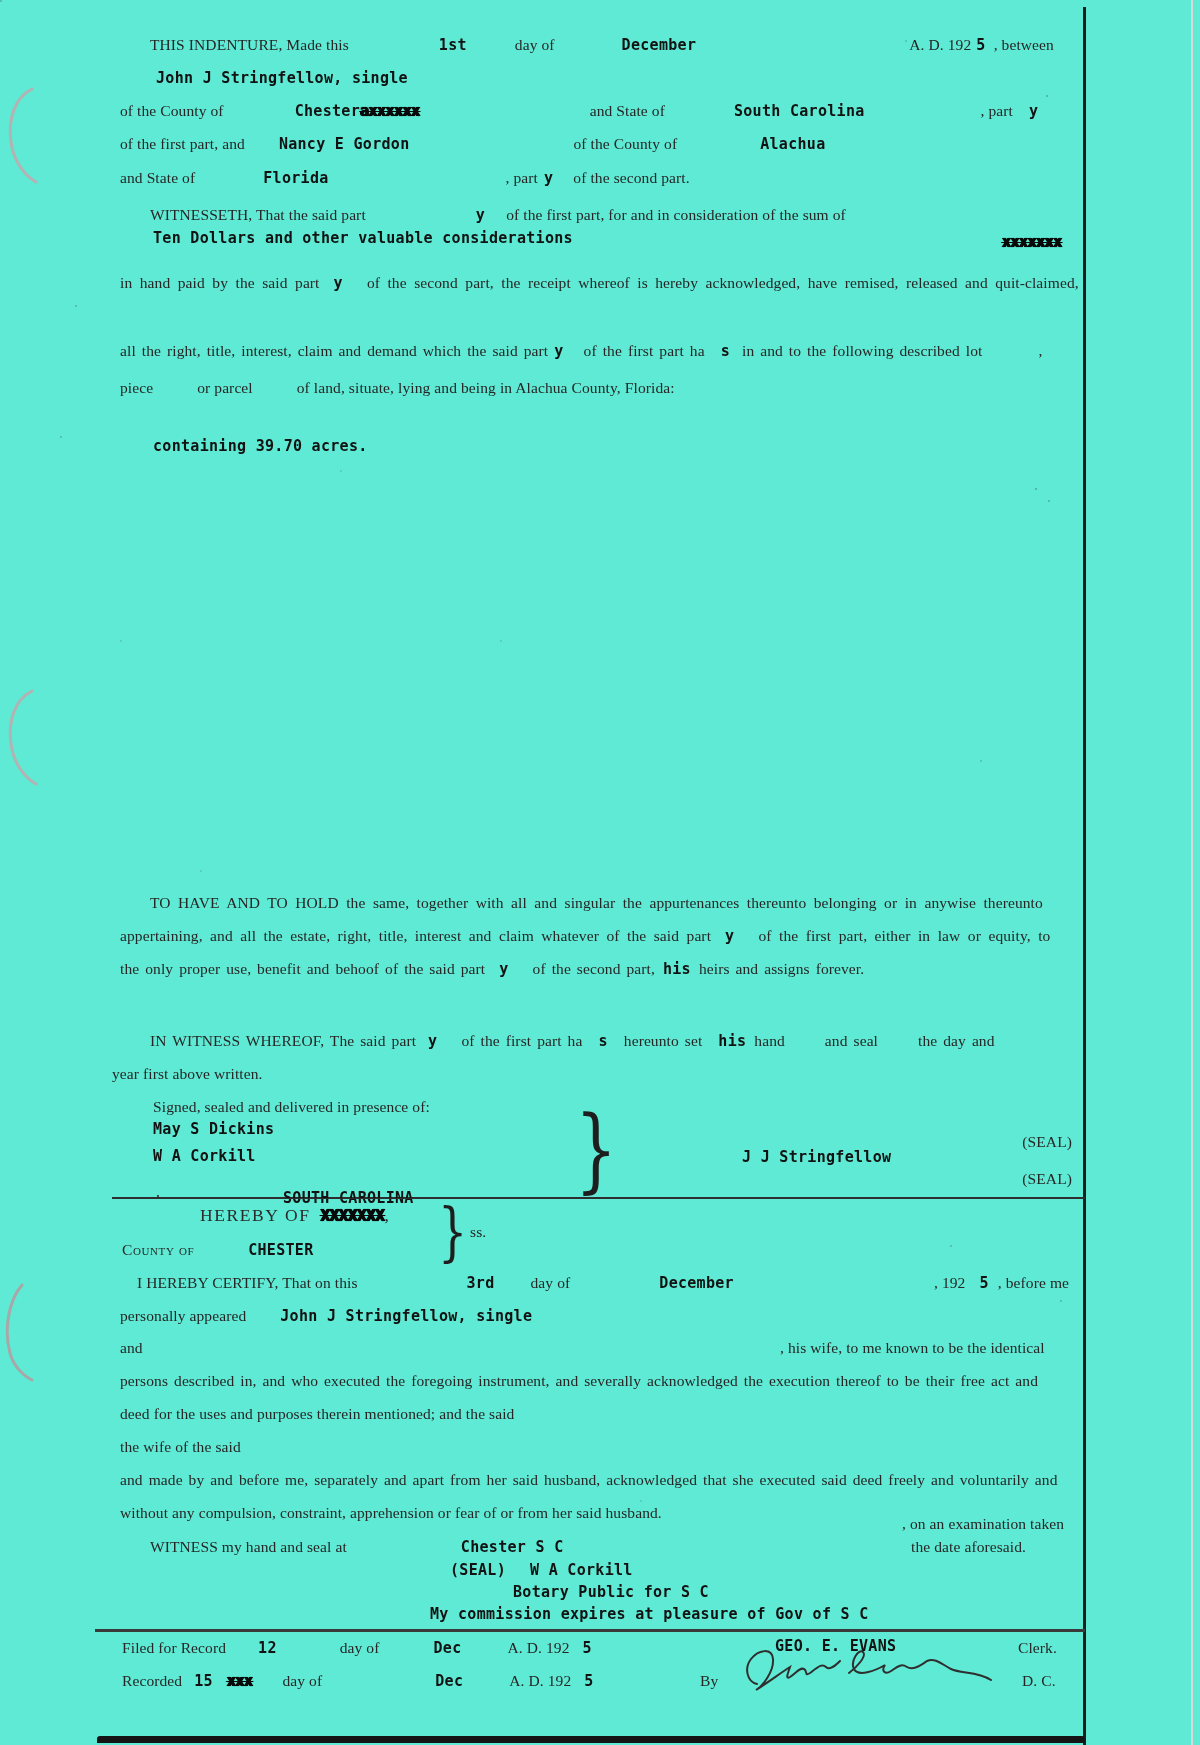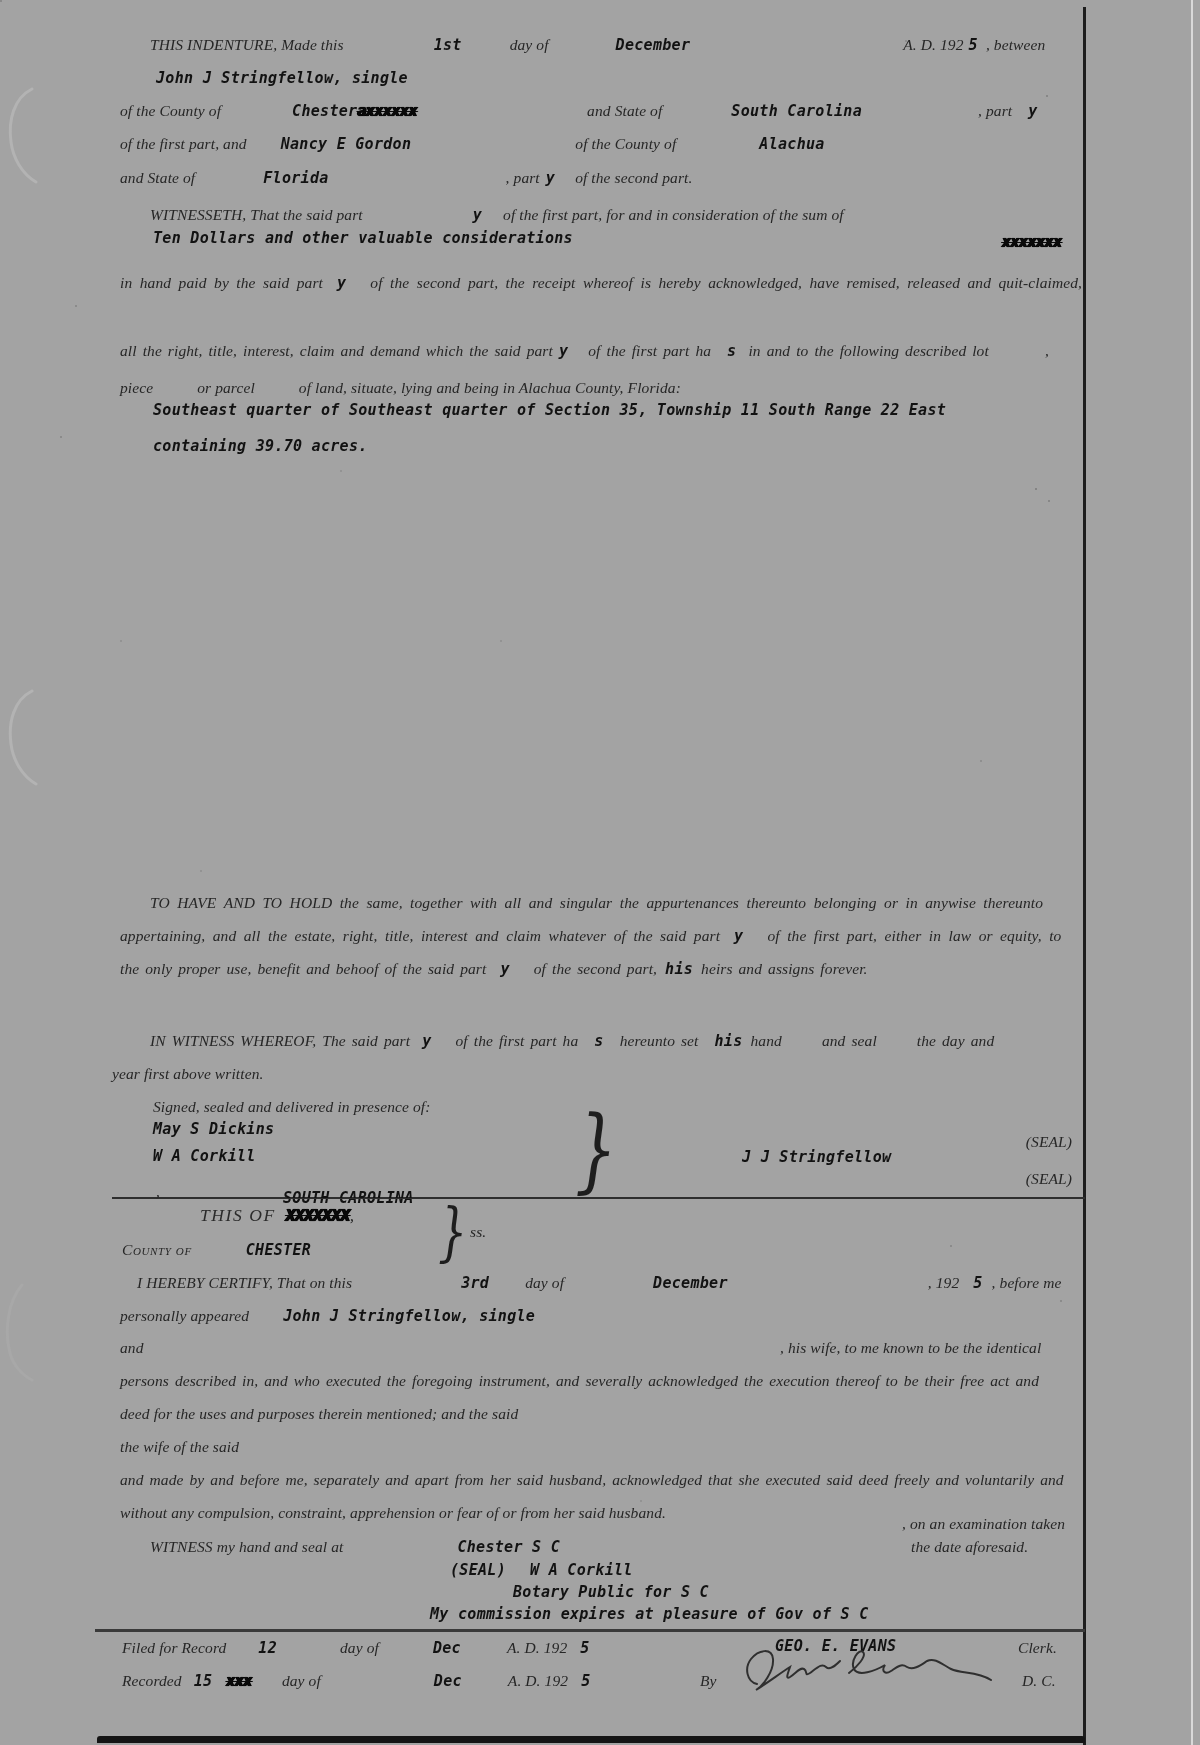--- a/index.html
+++ b/index.html
@@ -1,20 +1,20 @@
 <!DOCTYPE html>
 <html><head>
 <meta charset="utf-8">
 <style>
   html,body{margin:0;padding:0;}
   body{
     width:1200px;height:1745px;position:relative;background:#fdfdfd;
     font-family:"Liberation Serif","DejaVu Serif",serif;color:#1f1f1f;overflow:hidden;
   }
-  .page{position:absolute;inset:0;background:#a3a3a3;font-style:italic;}
+  .page{position:absolute;inset:0;background:#5eead4;}
   .line{position:absolute;white-space:nowrap;font-size:15.5px;line-height:20px;letter-spacing:.1px;}
   .f{font-family:"Liberation Serif","DejaVu Serif",serif;color:#262626;}
   .t{font-family:"DejaVu Sans Mono",monospace;font-weight:700;font-size:15px;color:#121212;letter-spacing:.3px;}
   .xout{
     font-family:"DejaVu Sans Mono",monospace;font-weight:700;font-size:15px;color:#0a0a0a;
     text-decoration:line-through;letter-spacing:-.5px;
     text-shadow:0 0 1px #000,.8px 0 #000,-.8px 0 #000;
   }
   .gap{display:inline-block;height:1px;vertical-align:baseline;}
   .ws2{word-spacing:2px;}
@@ -96,23 +96,20 @@
 
 
   <div class="line ws2" style="left:120px;top:341px;">
     <span class="f">all the right, title, interest, claim and demand which the said part</span><i class="gap" style="width:6px"></i><span class="t">y</span><i class="gap" style="width:20px"></i><span class="f">of the first part ha</span><i class="gap" style="width:16px"></i><span class="t">s</span><i class="gap" style="width:12px"></i><span class="f">in and to the following described lot</span><i class="gap" style="width:56px"></i><span class="f">,</span>
   </div>
 
   <div class="line" style="left:120px;top:378px;">
     <span class="f">piece</span><i class="gap" style="width:44px"></i><span class="f">or parcel</span><i class="gap" style="width:44px"></i><span class="f">of land, situate, lying and being in Alachua County, Florida:</span>
   </div>
 
-  <div class="line" style="left:153px;top:400px;">
-    <span class="t">Southeast quarter of Southeast quarter of Section 35, Township 11 South Range 22 East</span>
-  </div>
   <div class="line" style="left:153px;top:436px;">
     <span class="t">containing 39.70 acres.</span>
   </div>
 
   <div class="line ws3" style="left:150px;top:893px;">
     <span class="f">TO HAVE AND TO HOLD the same, together with all and singular the appurtenances thereunto belonging or in anywise thereunto</span>
   </div>
   <div class="line ws3" style="left:120px;top:926px;">
     <span class="f">appertaining, and all the estate, right, title, interest and claim whatever of the said part</span><i class="gap" style="width:14px"></i><span class="t">y</span><i class="gap" style="width:24px"></i><span class="f">of the first part, either in law or equity, to</span>
   </div>
@@ -151,21 +148,21 @@
 
   <div class="rule" style="left:112px;top:1197px;width:973px;"></div>
   <div class="line" style="left:156px;top:1182px;">
     <span class="f">,</span>
   </div>
   <div class="line" style="left:283px;top:1188px;z-index:2;">
     <span class="t strike-type">SOUTH CAROLINA</span>
   </div>
 
   <div class="line" style="left:200px;top:1205px;">
-    <span class="f stateof">THIS OF</span><i class="gap" style="width:10px"></i><span class="xout" style="font-size:16px;">XXXXXXX</span><span class="f stateof">,</span>
+    <span class="f stateof">HEREBY OF</span><i class="gap" style="width:10px"></i><span class="xout" style="font-size:16px;">XXXXXXX</span><span class="f stateof">,</span>
   </div>
   <div class="line" style="left:122px;top:1240px;">
     <span class="f sc">County of</span><i class="gap" style="width:54px"></i><span class="t">CHESTER</span>
   </div>
   <div class="brace" style="left:438px;top:1200px;font-size:64px;line-height:64px;">}</div>
   <div class="line" style="left:470px;top:1222px;">
     <span class="f">ss.</span>
   </div>
 
   <div class="line" style="left:137px;top:1273px;">

